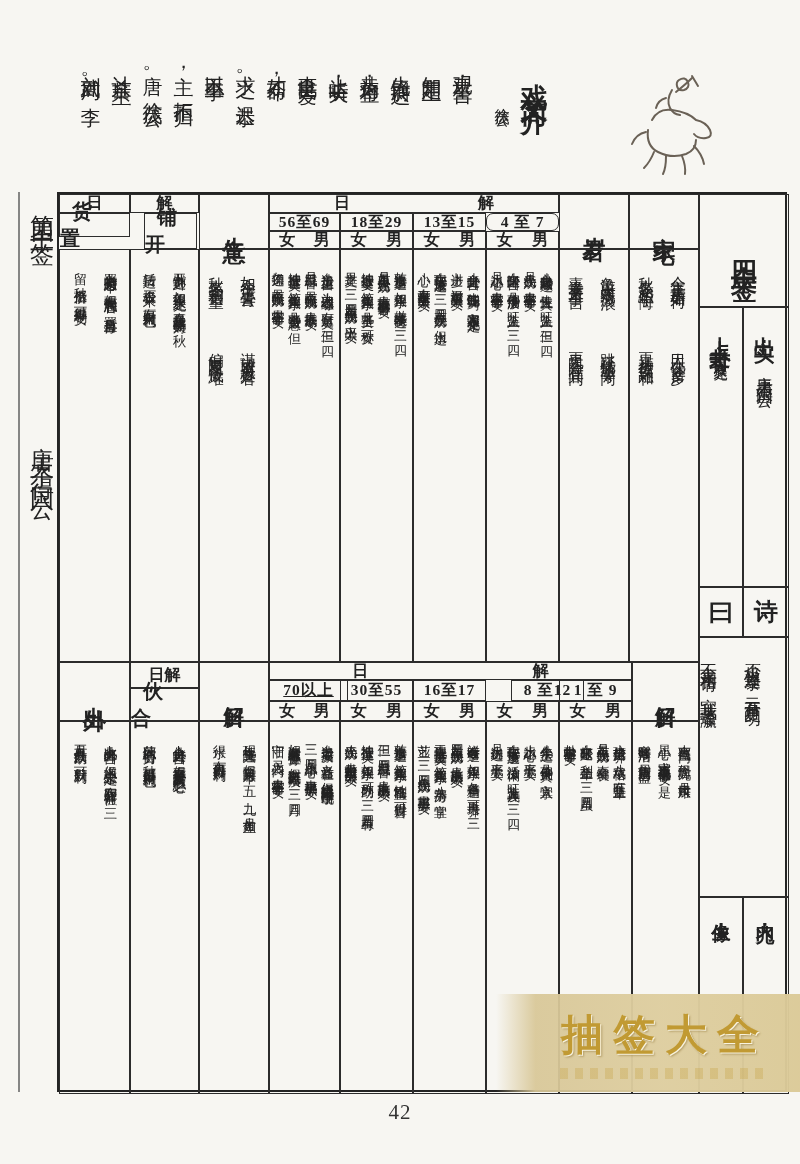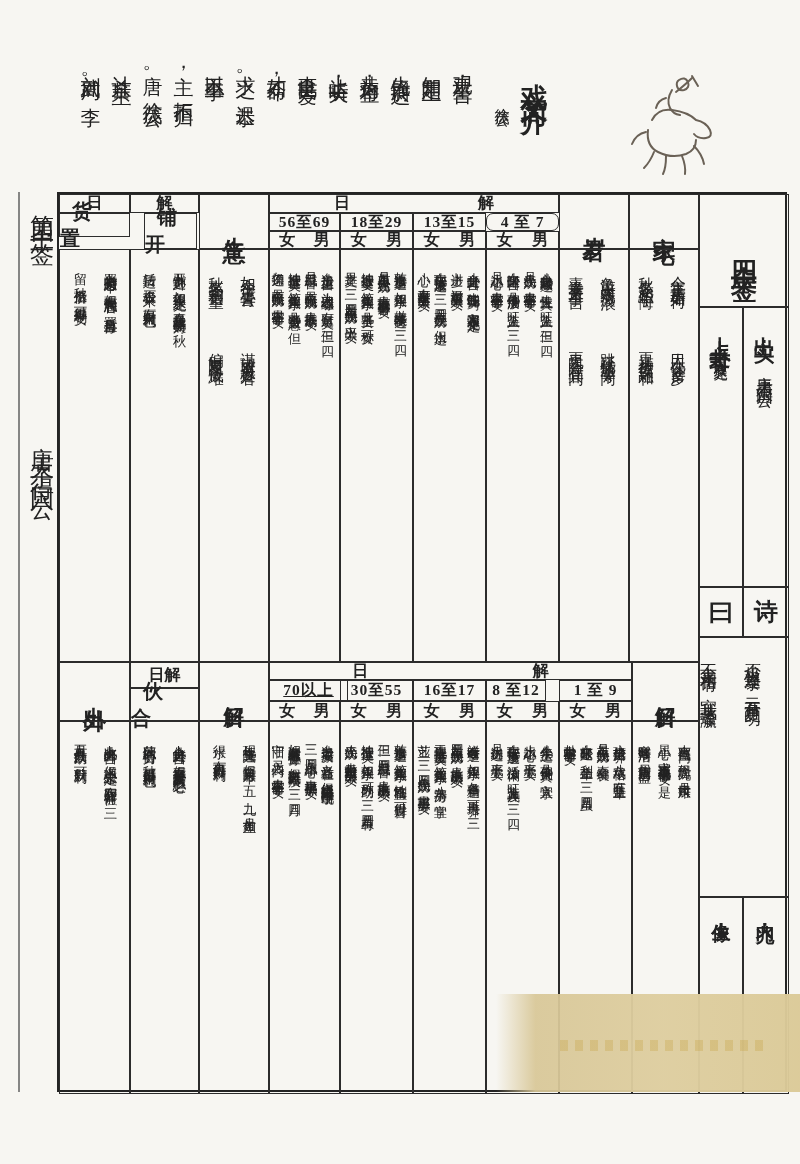--- a/index.html
+++ b/index.html
@@ -171,21 +171,21 @@
     <div class="c rng" style="left:500px;top:486px;width:73px;height:21px;">1 至 9</div>
     <div class="c gen" style="left:500px;top:507px;width:73px;height:20px;">
       <span>女</span>
       <span>男</span>
     </div>
     <div class="c bd l4" style="left:500px;top:527px;width:73px;height:373px;">小孩根苗足养　八字成格　有旺益上辈
 月虽有小疾无妨　寿命绵长
 小女根基足旺　利益上辈　三　四月虽
 卦中吉星守命平安</div>
 
-    <div class="c rng" style="left:427px;top:486px;width:60px;height:21px;">8 至12</div>
+    <div class="c rng" style="left:452px;top:486px;width:73px;height:21px;">8 至12</div>
     <div class="c gen" style="left:427px;top:507px;width:73px;height:20px;">
       <span>女</span>
       <span>男</span>
     </div>
     <div class="c bd l4" style="left:427px;top:527px;width:73px;height:373px;">小儿今年上运　凡事伶俐天真　宜入学
 步水边小心　底主平安
 小女现年运度亨通　活泼伶俐　旺益上人并茂　三　四
 月水边勿近　底主平安</div>
 
     <div class="c rng" style="left:354px;top:486px;width:73px;height:21px;">16至17</div>
@@ -249,17 +249,19 @@
 不言来相请　宜我上蓬瀛</div>
     <div class="c vone" style="left:684px;top:703px;width:46px;height:197px;padding-top:8px;">
       <span class="vtag">内兆：</span>
     </div>
     <div class="c vone" style="left:640px;top:703px;width:44px;height:197px;padding-top:8px;padding-right:8px;">
       <span class="vtag">生像：</span>
     </div>
   </div>
 
   <div class="watermark">
+    <div class="wm-text">抽签大全</div>
     <div class="wm-sub"></div>
   </div>
 
+  <div class="pageno">42</div>
 
 </div>
 
 </body></html>

